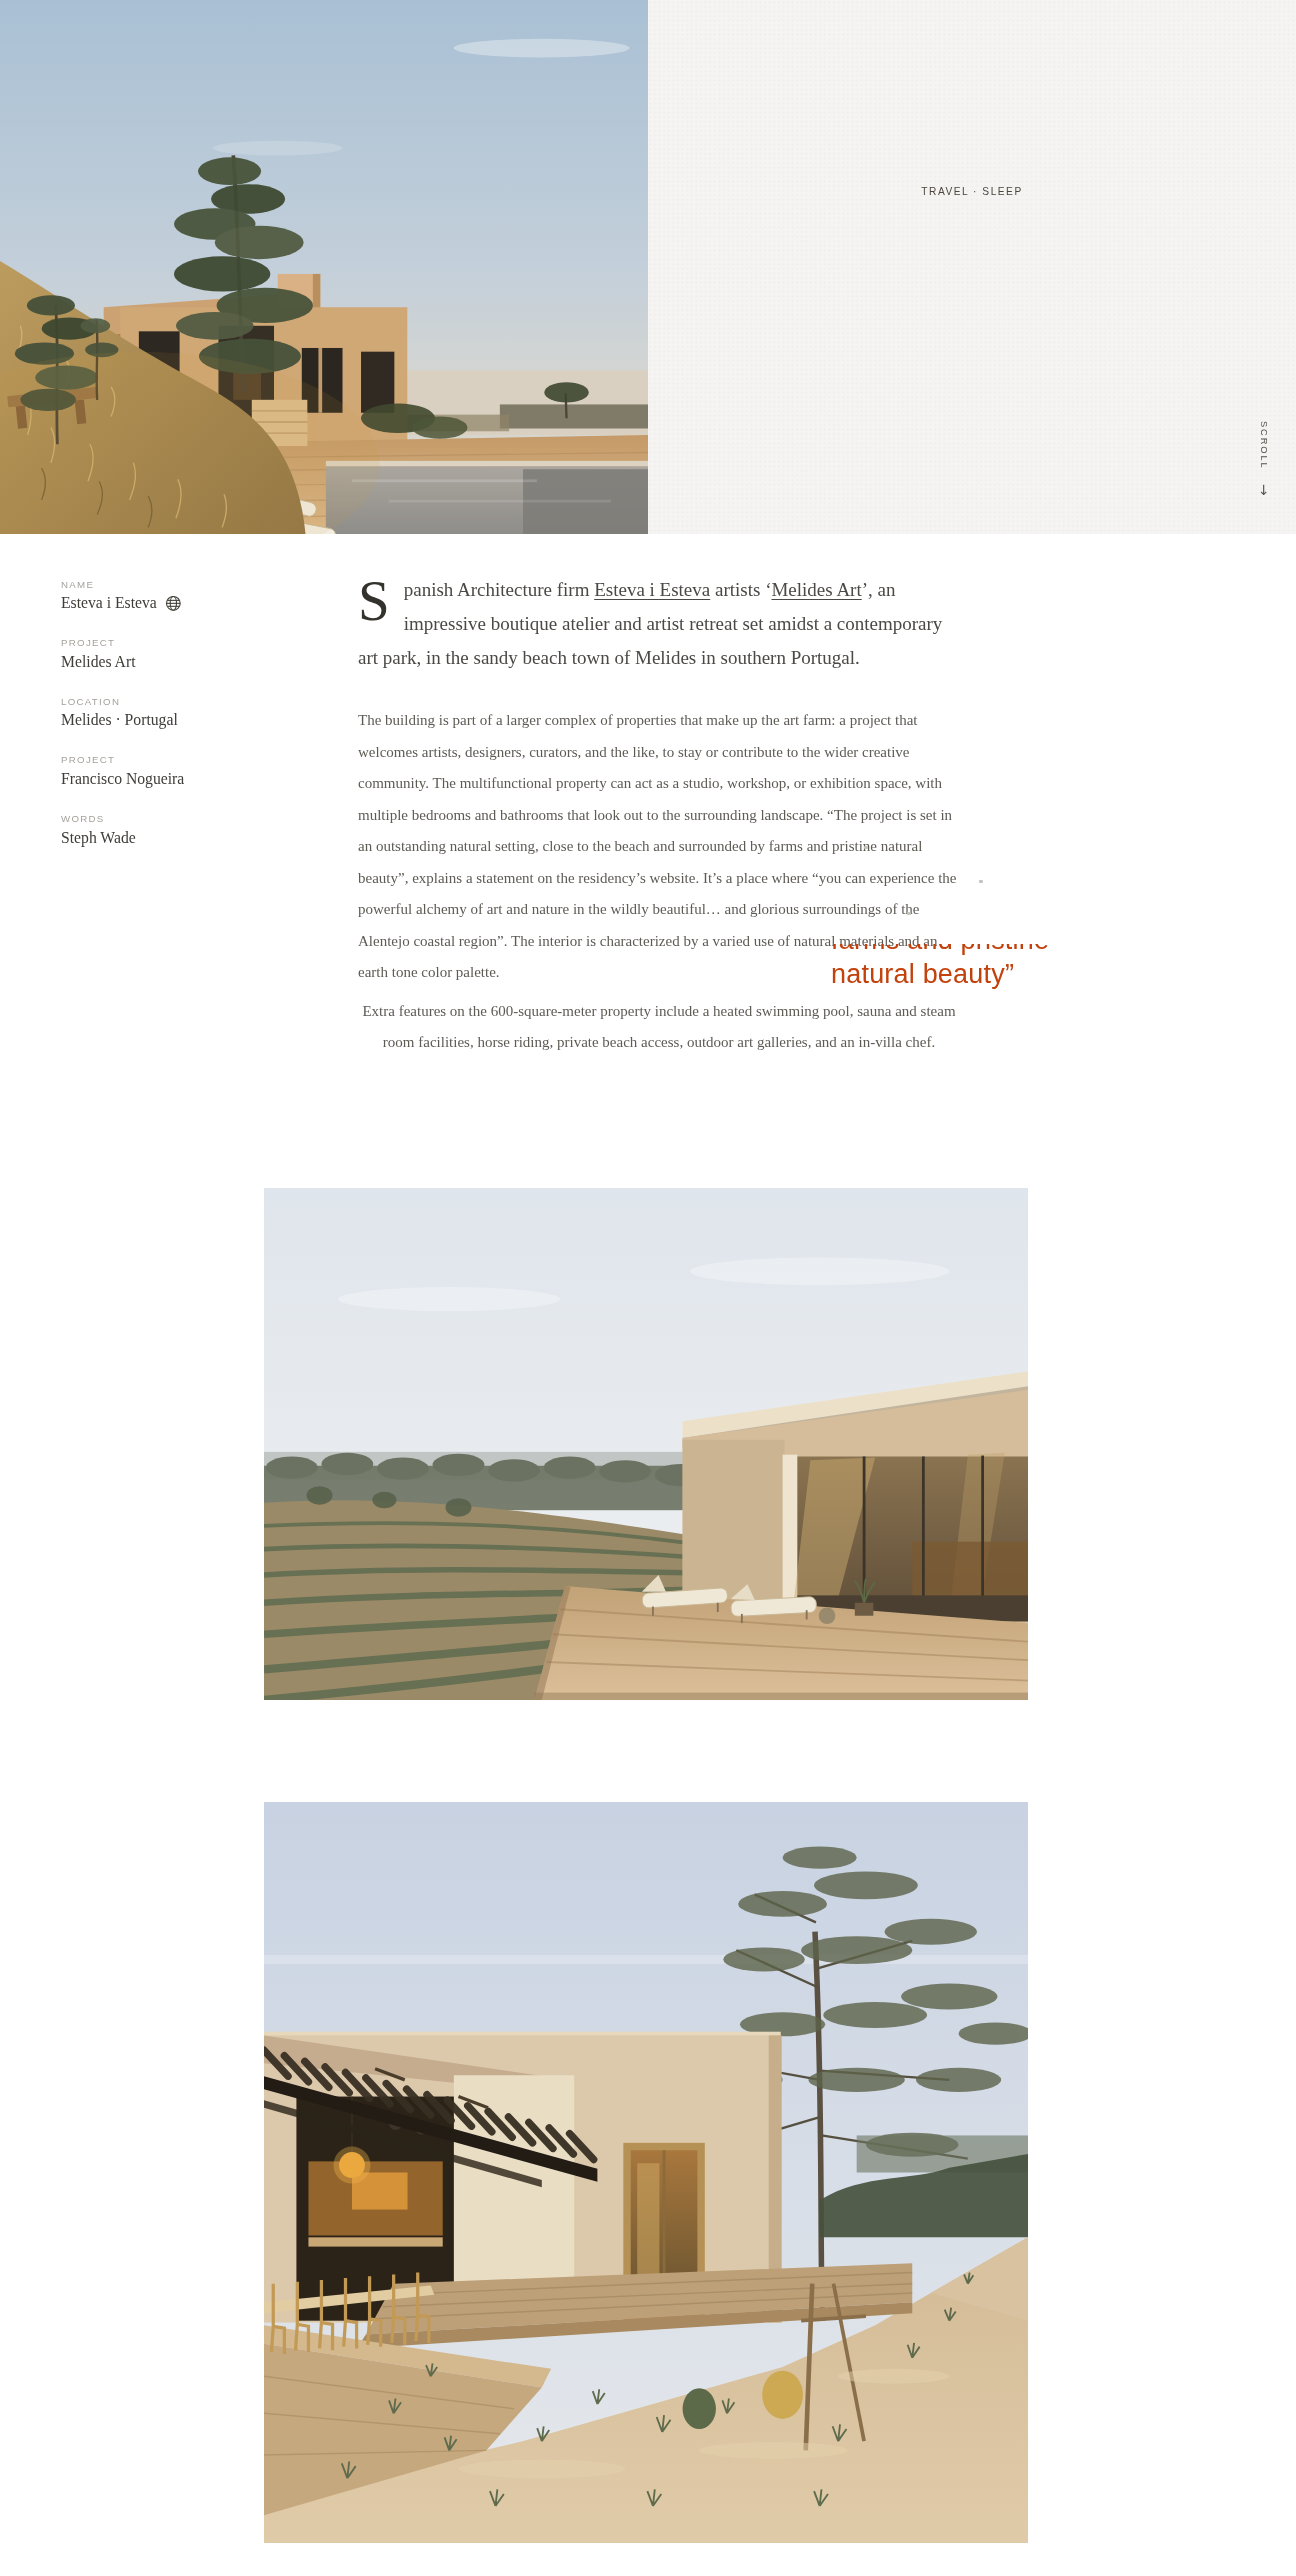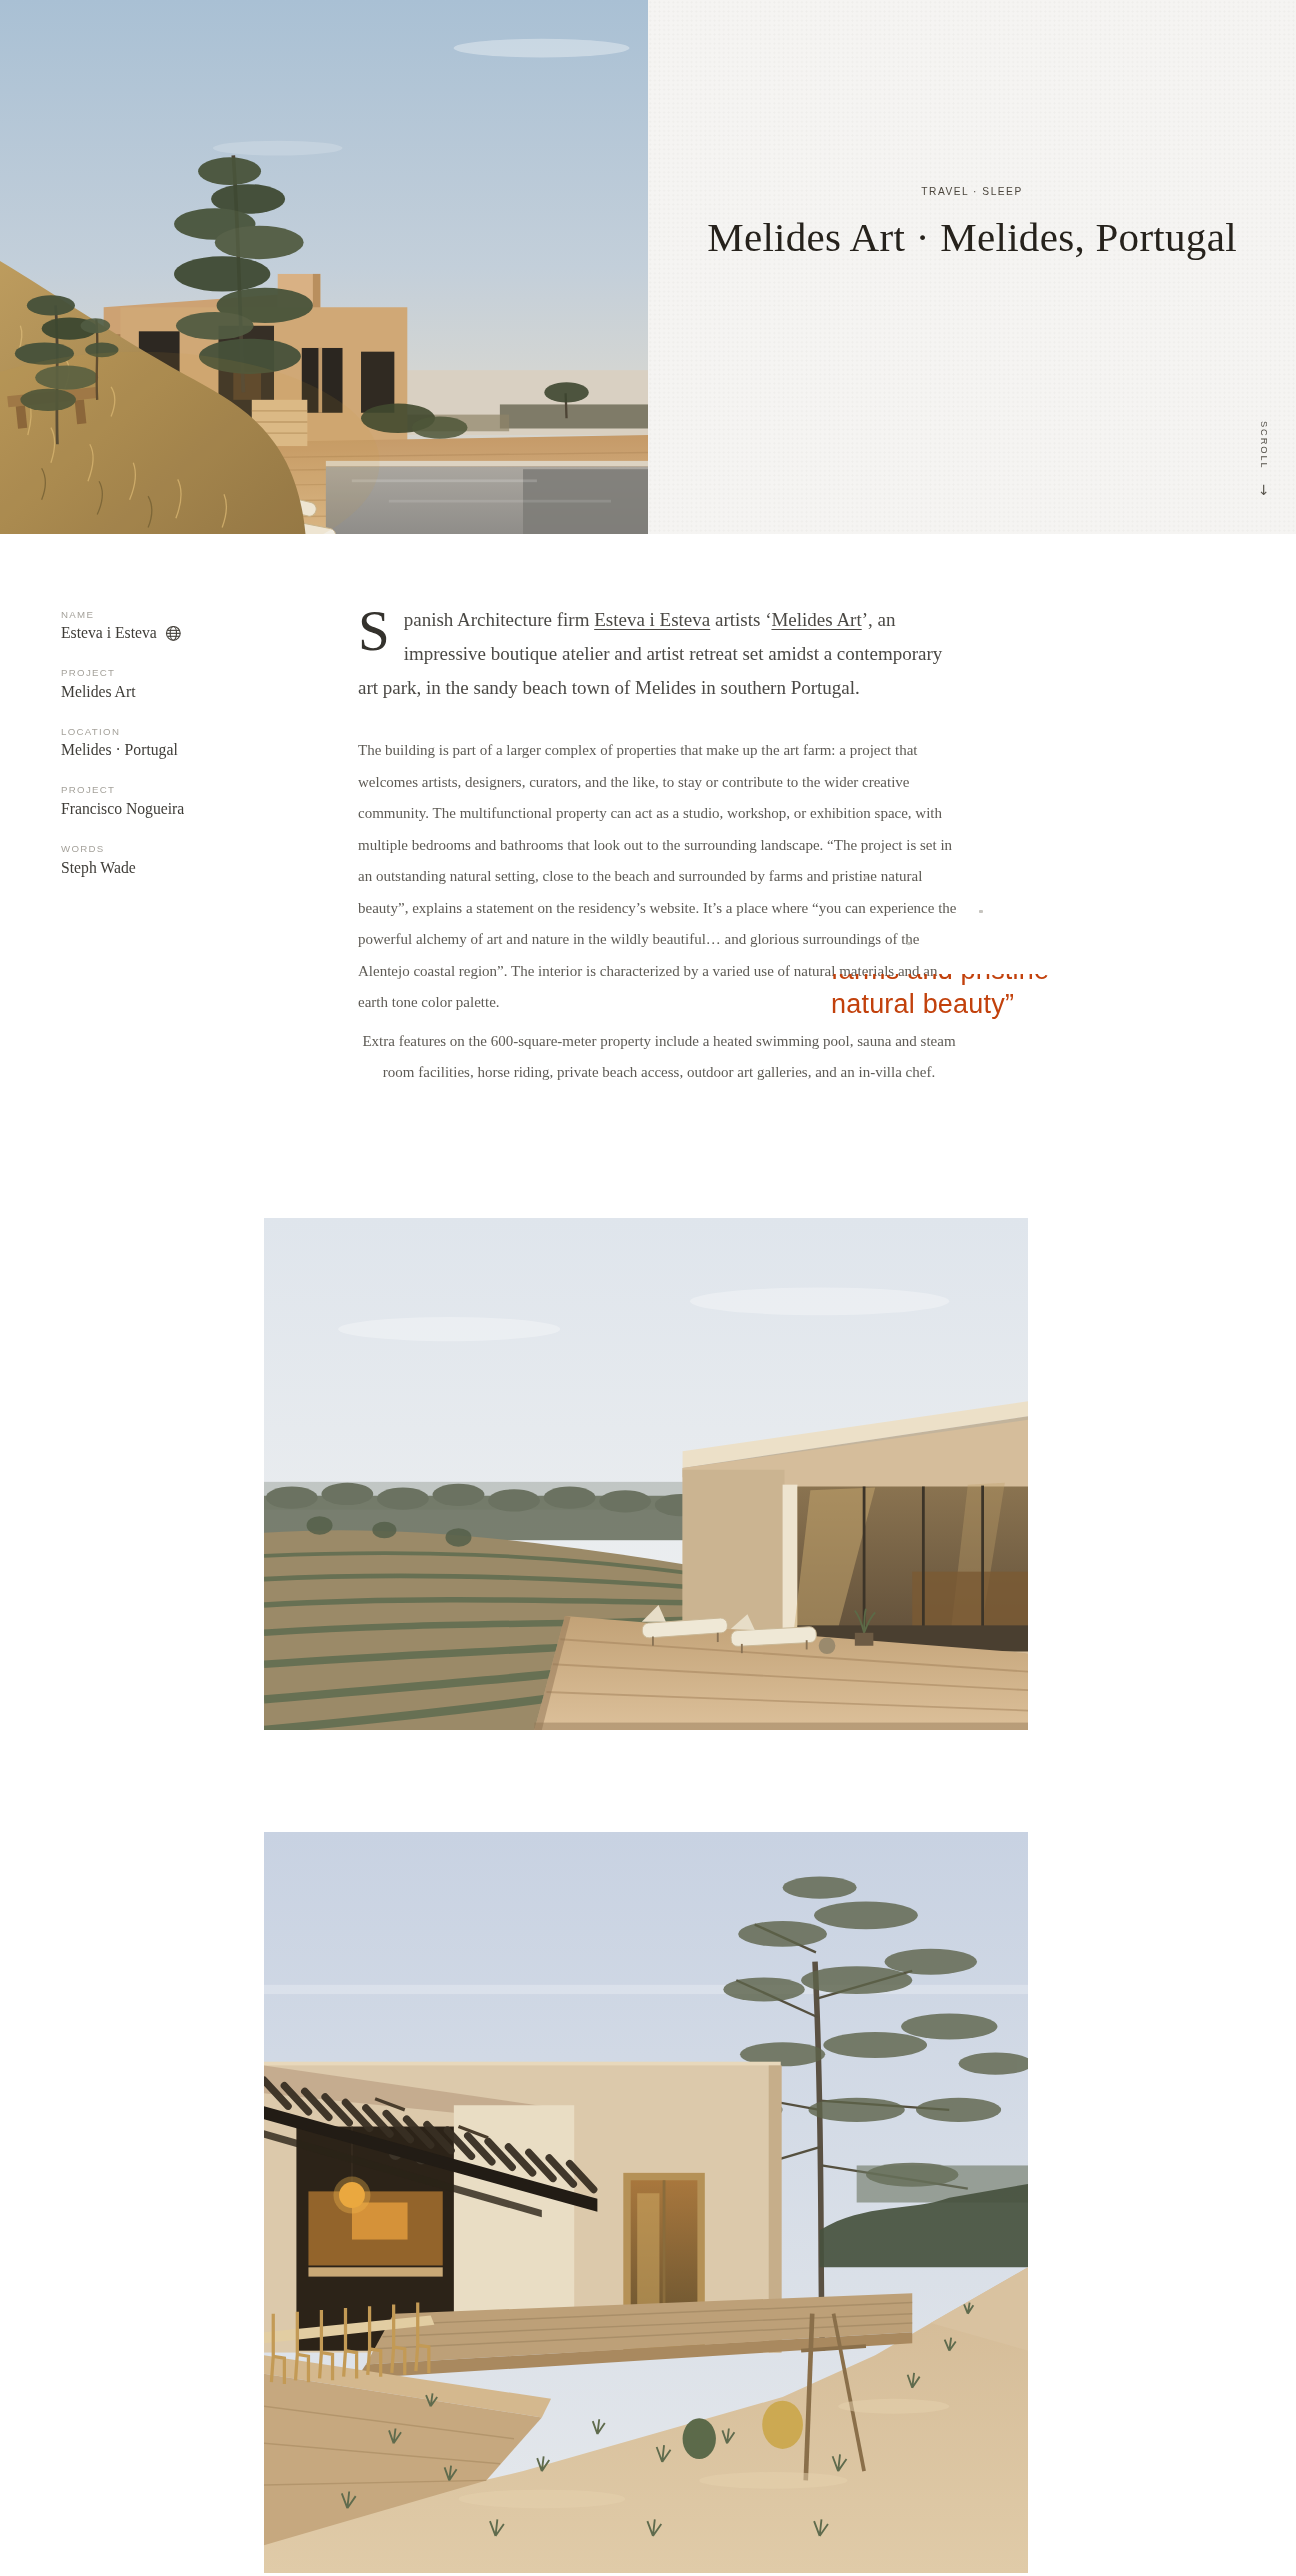--- a/index.html
+++ b/index.html
@@ -18,21 +18,21 @@
       color:#4c463d;cursor:pointer;}
   .title{position:absolute;top:213px;left:0;width:100%;text-align:center;margin:0;
       font-weight:400;font-size:41px;color:#26221c;letter-spacing:0.3px;white-space:nowrap;}
   .scroll-indicator{position:absolute;right:22px;top:421px;width:20.4px;display:flex;
       flex-direction:column;align-items:center;gap:12px;cursor:pointer;}
   .scroll-text{writing-mode:vertical-rl;font-family:"Liberation Sans","DejaVu Sans",sans-serif;
       font-size:9.3px;letter-spacing:1.9px;color:#56524b;}
   .scroll-arrow{font-family:"DejaVu Sans",sans-serif;font-size:14px;color:#56524b;}
 
   
-  .article-section{position:relative;margin-top:69px;min-height:574px;}
+  .article-section{position:relative;margin-top:39px;min-height:574px;}
   .meta{position:absolute;left:61px;top:5.6px;width:222px;}
   .meta-group{margin-bottom:25px;}
   .meta-label{font-family:"Liberation Sans","DejaVu Sans",sans-serif;font-size:9.7px;
       letter-spacing:1.3px;color:#a5a29b;margin-bottom:4.6px;}
   .meta-value{font-size:15.7px;color:#3f3d38;}
   .meta-value-row{display:flex;align-items:center;gap:8.3px;}
   .globe{display:inline-flex;cursor:pointer;}
   .globe svg{display:block;}
 
   .body-col{margin-left:358px;width:602px;}
@@ -186,21 +186,20 @@
         <ellipse cx="430" cy="452" rx="40" ry="16" fill="#41492f" opacity=".9"></ellipse>
         <ellipse cx="475" cy="462" rx="30" ry="12" fill="#4e5638" opacity=".85"></ellipse>
         <path d="M612,452 L611,425" stroke="#4d4435" stroke-width="2.5" fill="none"></path>
         <ellipse cx="612" cy="424" rx="24" ry="11" fill="#3d4630" opacity=".9"></ellipse>
         <ellipse cx="150" cy="500" rx="260" ry="120" fill="#d29a3c" opacity=".10"></ellipse>
       </svg>
     </div>
 
     <div class="hero-panel">
       <div class="category">TRAVEL · SLEEP</div>
-      <h1 class="title">Melides Art · Melides, Portugal</h1>
       <div class="scroll-indicator">
         <span class="scroll-text">SCROLL</span>
         <span class="scroll-arrow">↓</span>
       </div>
     </div>
   </section>
 
   <section class="article-section">
 
     <aside class="meta">

